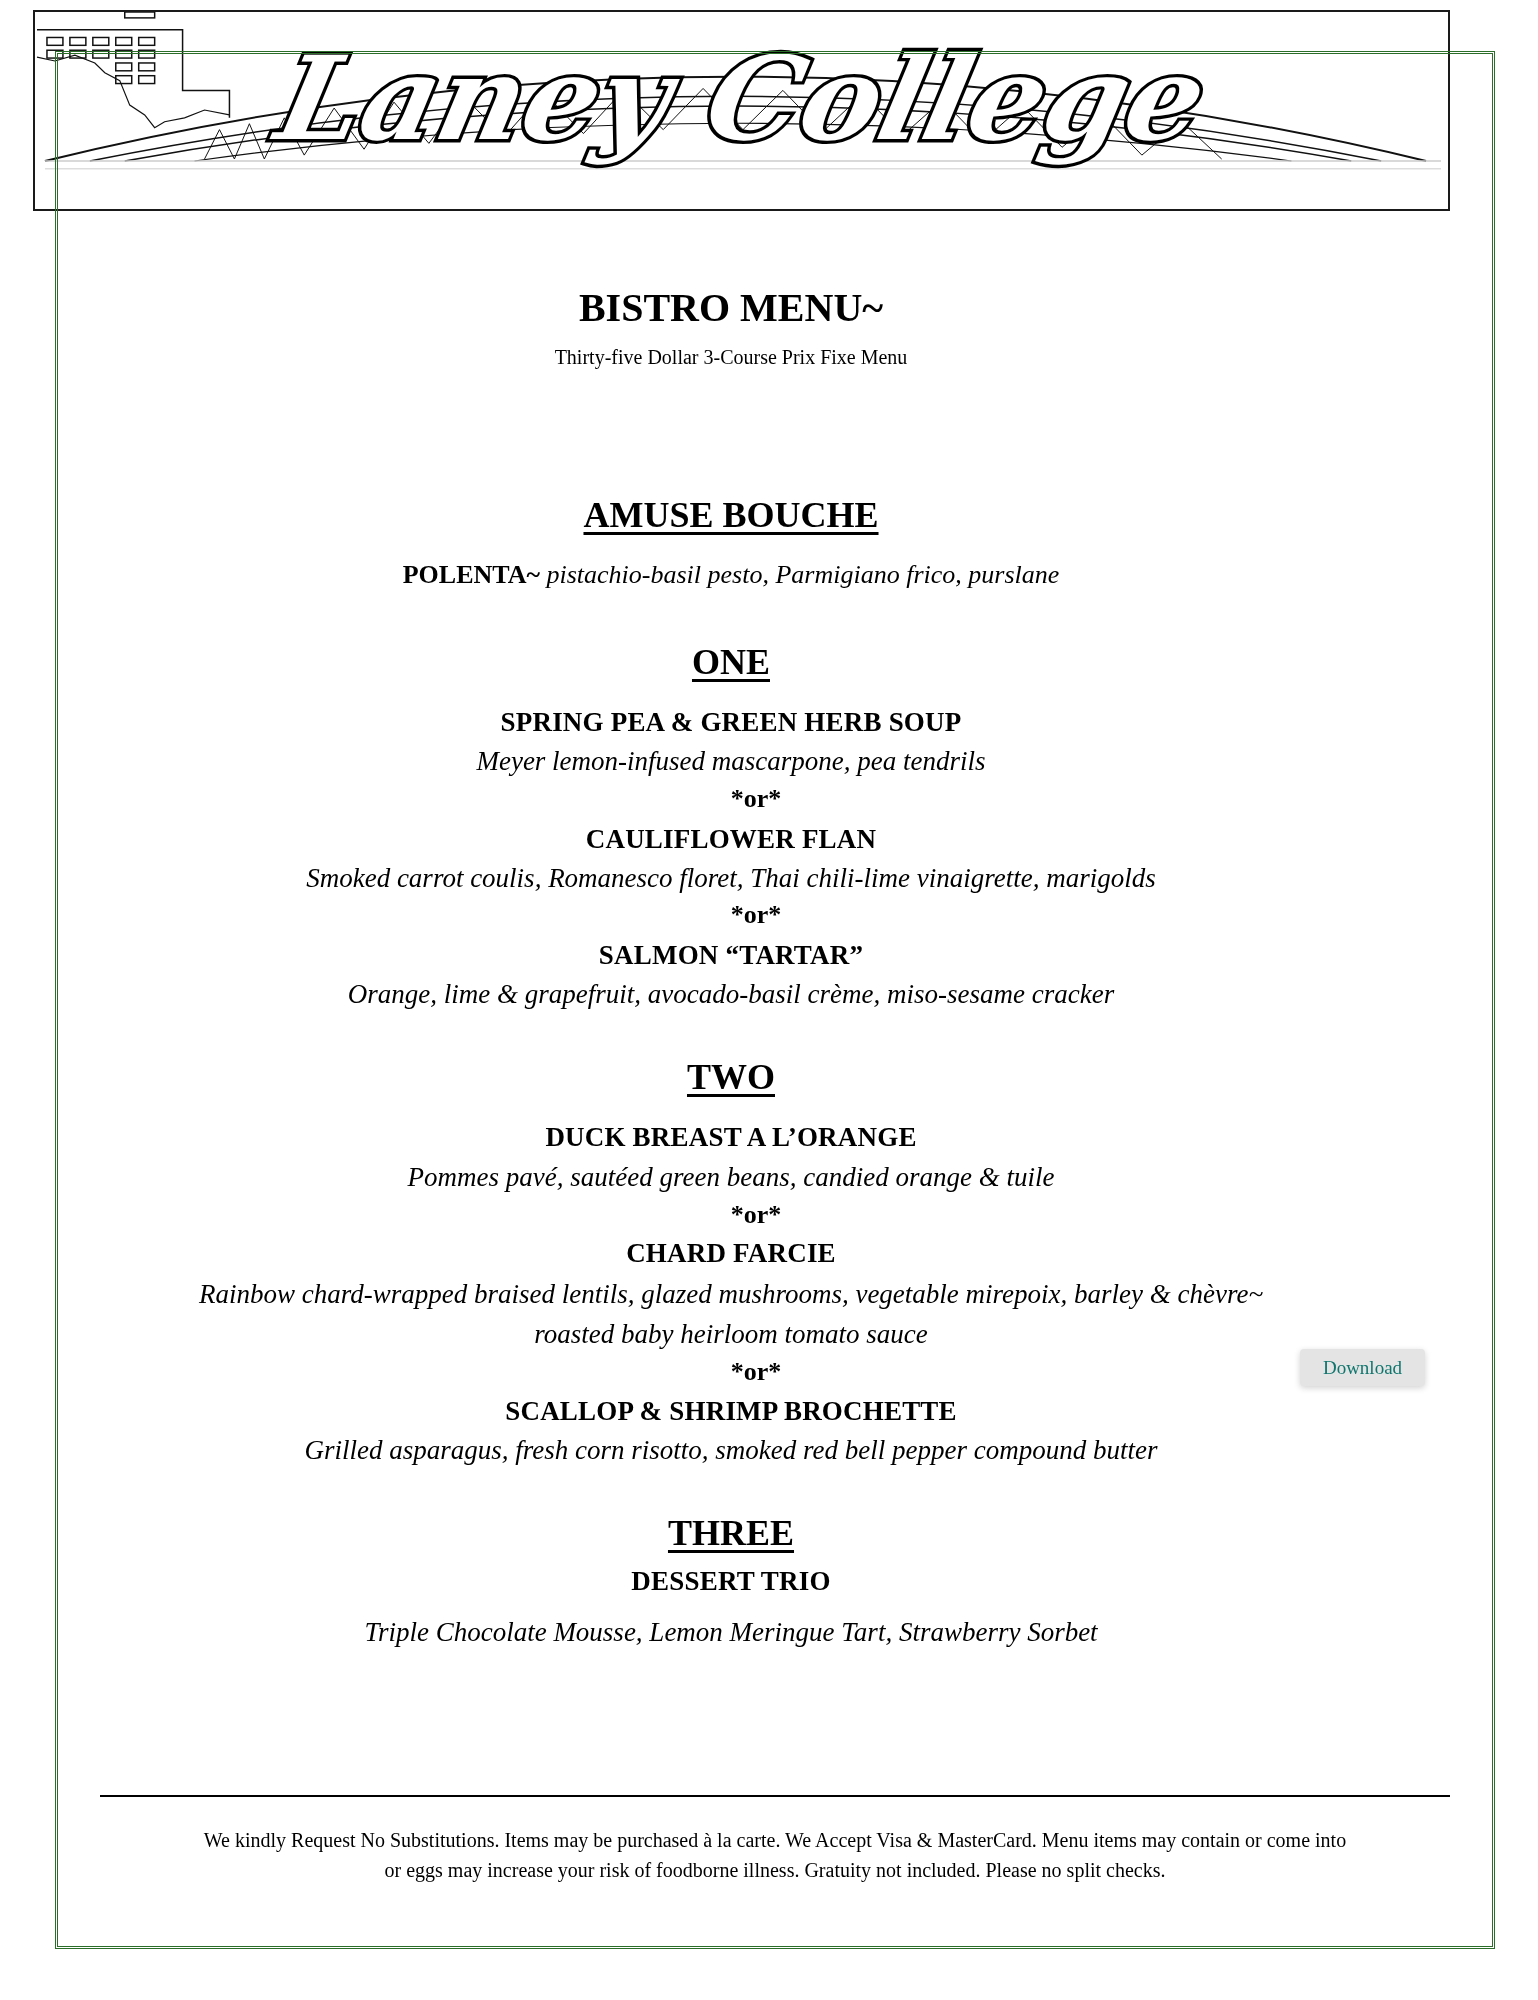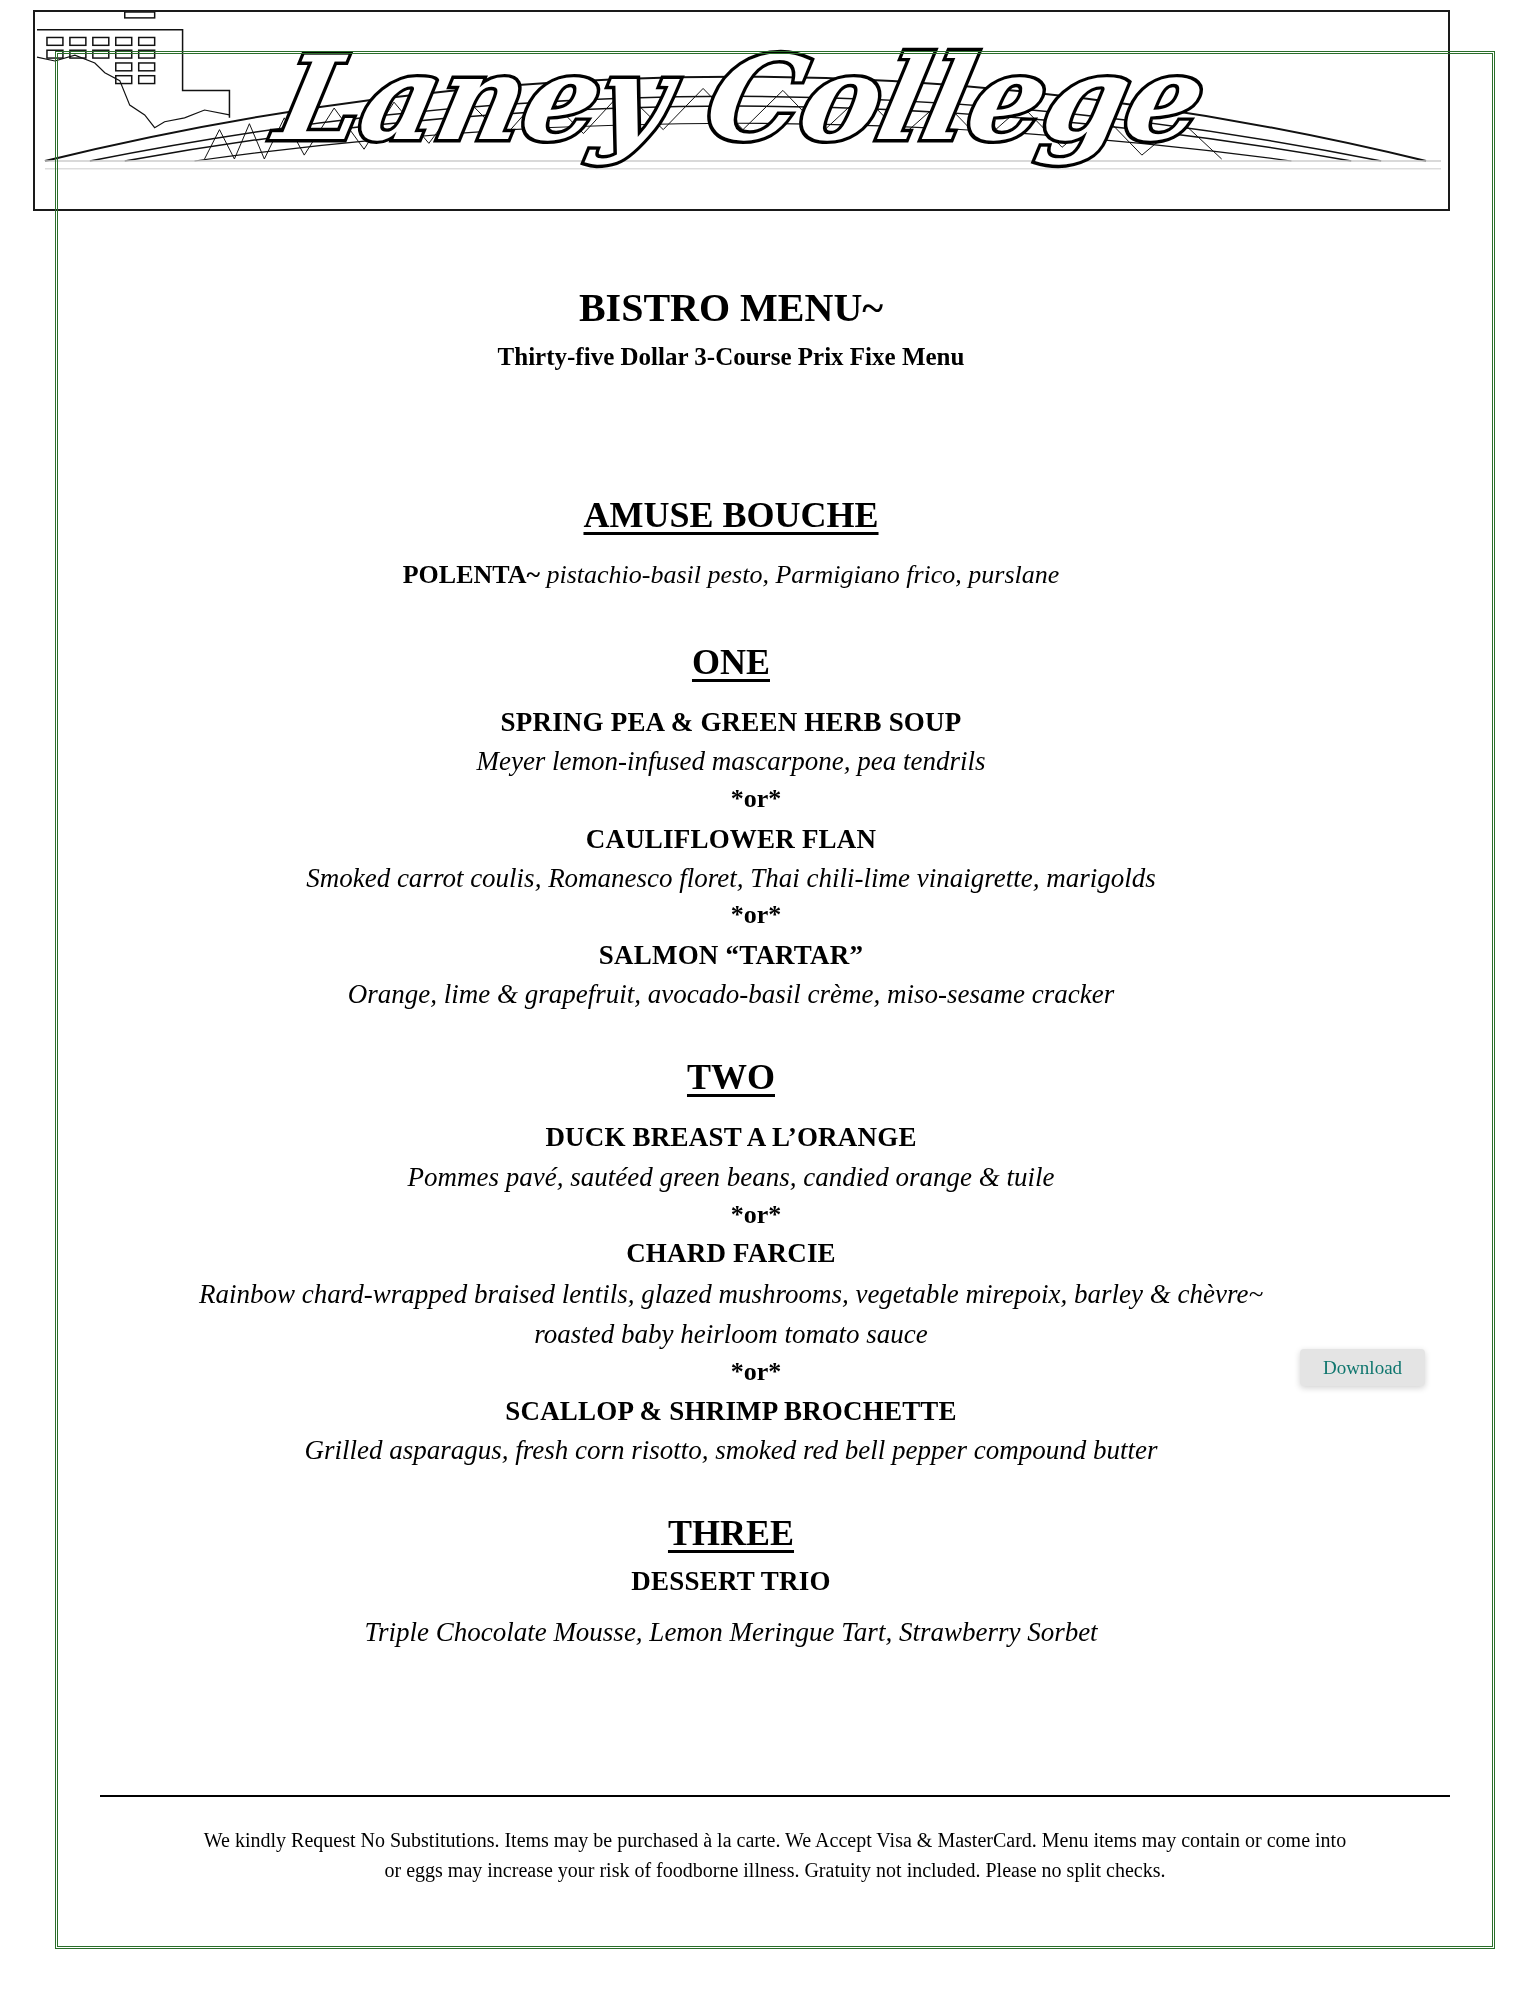--- a/index.html
+++ b/index.html
@@ -5,21 +5,21 @@
   html, body { margin:0; padding:0; background:#ffffff; }
   body { width:1538px; height:2000px; position:relative; overflow:hidden;
          font-family:"Liberation Serif", "DejaVu Serif", serif; color:#000; }
   .logo-box { position:absolute; left:33px; top:10px; width:1417px; height:201px;
               border:2px solid #1a1a1a; box-sizing:border-box; background:#fff; }
   .logo-svg { position:absolute; left:0; top:0; width:100%; height:100%; }
   .frame { position:absolute; left:55px; top:51px; width:1440px; height:1898px;
            border:3px double #2a6e2a; box-sizing:border-box; pointer-events:none; }
   .line { position:absolute; left:0; width:1462px; text-align:center; white-space:nowrap; transform:translateY(-50%); }
   .title { font-weight:bold; font-size:40px; }
-  .subtitle { font-size:25px;font-weight:bold; }
+  .subtitle { font-size:20px; }
   .course { font-weight:bold; font-size:36px; text-decoration:underline; text-decoration-thickness:3px; text-underline-offset:5px; }
   .dish { font-weight:bold; font-size:27px; letter-spacing:0.2px; }
   .desc { font-style:italic; font-size:27px; }
   .or { font-weight:bold; font-size:26px;margin-left:25px; }
   .amuse-name { font-weight:bold; font-style:normal; }
   .amuse-desc { font-style:italic; }
   .rule { position:absolute; left:100px; top:1795px; width:1350px; height:2px; background:#000; }
   .footer { position:absolute; left:100px; top:1825px; width:1350px; text-align:center;
             font-size:20px; line-height:30px; font-family:"Liberation Serif", serif; }
   .download { position:absolute; left:1300px; top:1317px; width:125px; height:37px;

